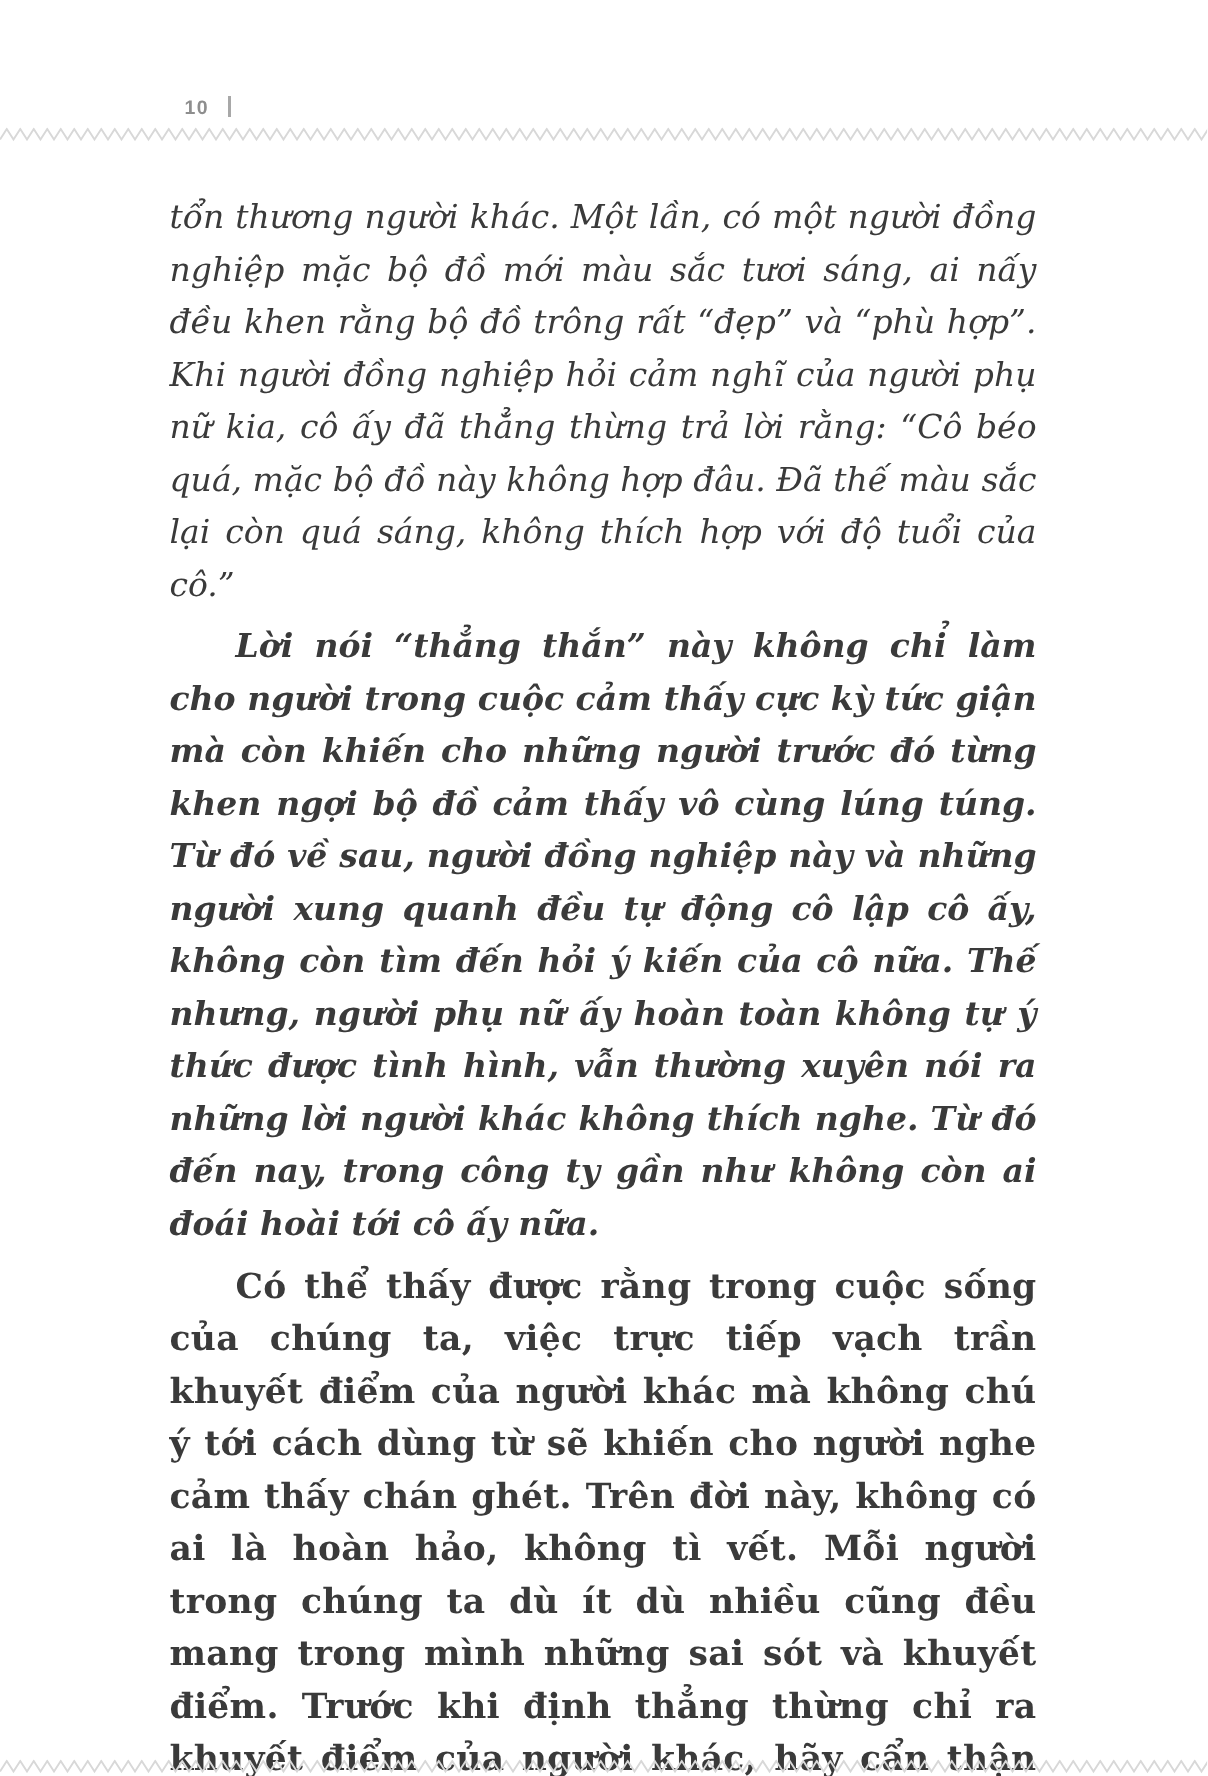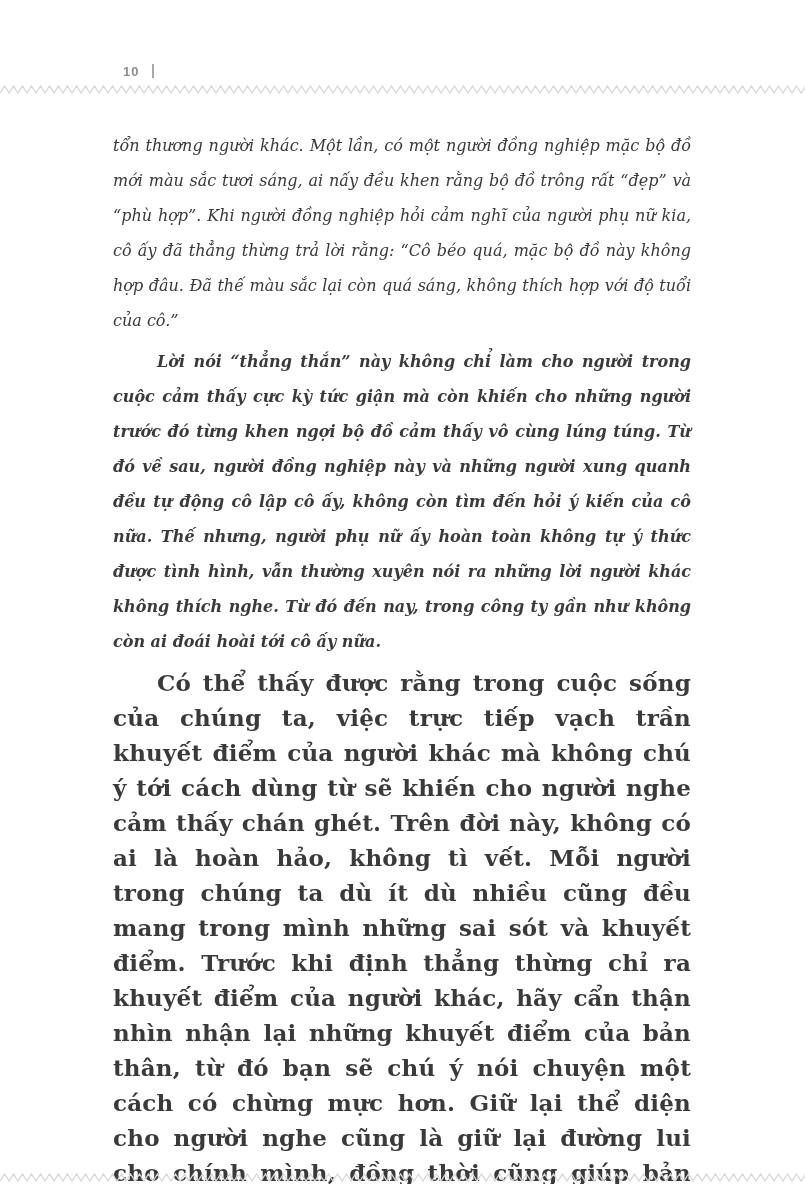--- a/index.html
+++ b/index.html
@@ -65,21 +65,21 @@
     width: 578px;
     color: #3a3a3a;
   }
   .text-block p {
     margin: 0 0 6px 0;
     text-align: justify;
   }
   .para-italic {
     font-family: "DejaVu Serif", serif;
     font-style: italic;
-    font-size: 16px;
+    font-size: 22px;
     line-height: 35px;
   }
   .para-normal {
     font-family: "DejaVu Serif", serif;
     font-style: normal;
     font-size: 23px;
     line-height: 35px;
     letter-spacing: 0.2px;
   }
   .indent { text-indent: 44px; font-weight: bold; }

